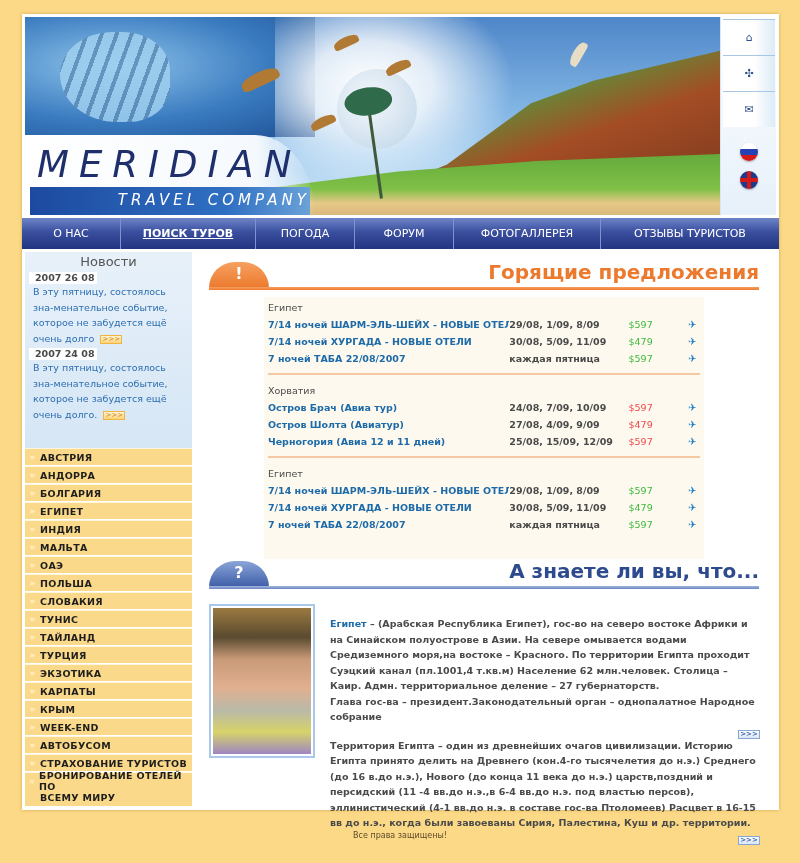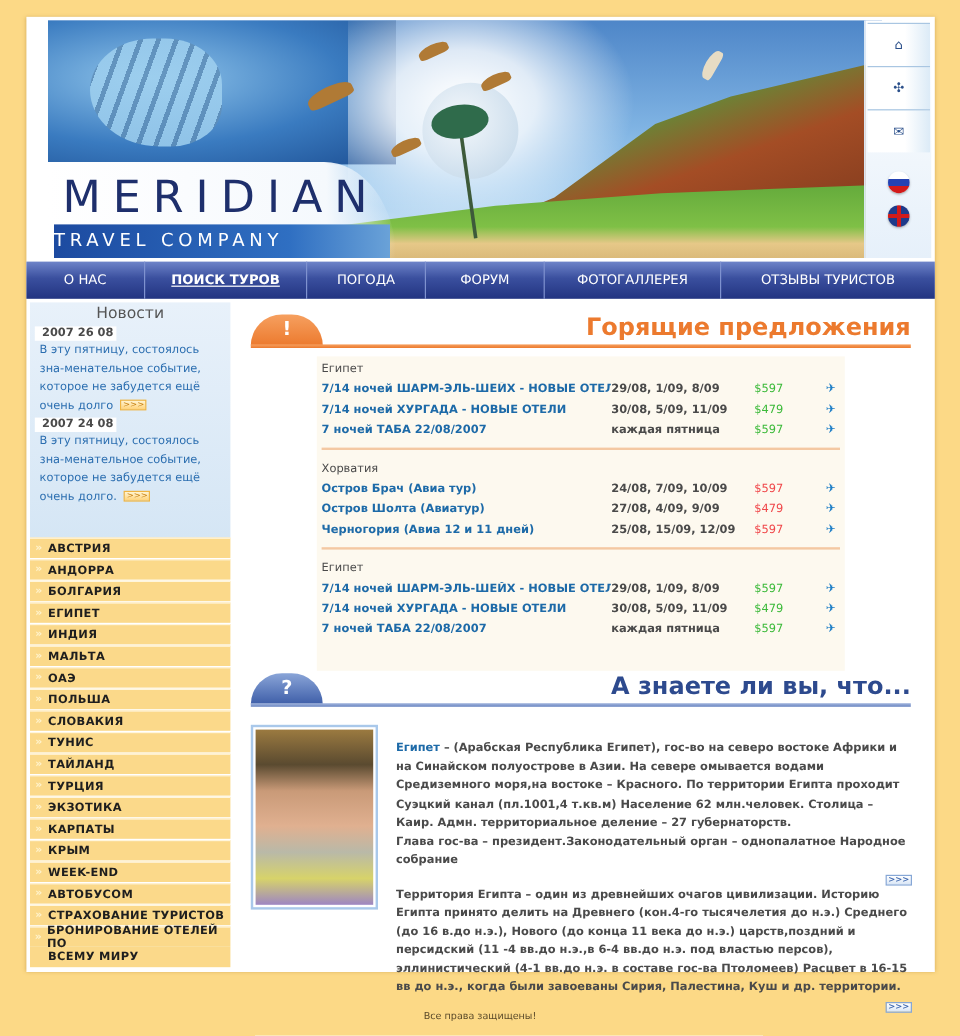--- a/index.html
+++ b/index.html
@@ -11,23 +11,24 @@
     color: #4a4a4a;
     position: relative;
   }
   .page {
     position: absolute; left: 22px; top: 14px; width: 757px; height: 796px;
     background: #ffffff;
     box-shadow: 0 0 3px rgba(170,120,40,0.5);
   }
   
   .banner {
-    position: absolute; left: 18px; top: 3px; width: 695px; height: 198px;
+    position: absolute; left: 3px; top: 3px; width: 695px; height: 198px;
     overflow: hidden;
     background: linear-gradient(180deg, #4e86c8 0%, #7fb3e3 45%, #a7cff0 70%, #d6e9f7 100%);
+    font-style: italic;
   }
   .banner .sea-left {
     position: absolute; left: 0; top: 0; width: 290px; height: 120px;
     background: radial-gradient(ellipse at 30% 40%, #8fc4ea 0%, #3a7bc0 55%, #1d4f93 100%);
   }
   .banner .fish {
     position: absolute; left: 35px; top: 15px; width: 110px; height: 90px;
     border-radius: 50% 45% 40% 55%;
     background: repeating-linear-gradient(110deg, #9fd0ef 0 10px, #5f8fb9 10px 14px);
     opacity: .85;
@@ -65,21 +66,21 @@
     background: linear-gradient(90deg, #ffffff 0%, #f5f9fd 80%, rgba(255,255,255,.0) 100%);
     border-top-right-radius: 60px 80px;
   }
   .logo-text {
     position: absolute; left: 12px; top: 126px; font-family: "DejaVu Sans", sans-serif;
     font-size: 37px; letter-spacing: 10px; color: #1e2f6c; font-weight: normal;
   }
   .logo-sub {
     position: absolute; left: 5px; top: 170px; width: 280px; height: 36px;
     background: linear-gradient(90deg, #1c4aa0, #2f6fc2 70%, #6aa2d8);
-    color: #ffffff; font-size: 15px; letter-spacing: 4px; text-align: left; line-height: 26px;
+    color: #ffffff; font-size: 15px; letter-spacing: 4px; text-align: right; line-height: 26px;
   }
   .side-panel {
     position: absolute; left: 698px; top: 3px; width: 56px; height: 198px;
     background: linear-gradient(180deg, #ffffff, #e6f0fa);
     border-left: 1px solid #d9e6f2;
   }
   .side-btn {
     display: flex; align-items: center; justify-content: center;
     width: 52px; height: 36px; margin: 0 0 0 2px;
     border-top: 1px solid #a9c6e2;
@@ -175,21 +176,21 @@
   .blue-more {
     display: inline-block; width: 22px; height: 9px; border: 1px solid #86a7d6;
     background: linear-gradient(180deg, #ffffff, #d9e6f6); color: #3e67ae;
     font-size: 7px; line-height: 7px; text-align: center; cursor: pointer;
   }
   .more-right { text-align: right; height: 11px; }
   
   .footer { position: absolute; left: 0; top: 825px; width: 800px; text-align: center; font-size: 9px; color: #5a4a2a; }
   .footer a { color: #5a4a2a; text-decoration: none; cursor: pointer; }
   .footer .sep { margin: 0 8px; }
-  .footer .copy { margin-top: 17px; font-size: 8px; }
+  .footer .copy { margin-top: 6px; font-size: 8px; }
 </style>
 </head>
 <body>
 
 <div class="page">
 
   <div class="banner">
     <div class="sea-left"></div>
     <div class="fish"></div>
     <div class="clouds"></div>

